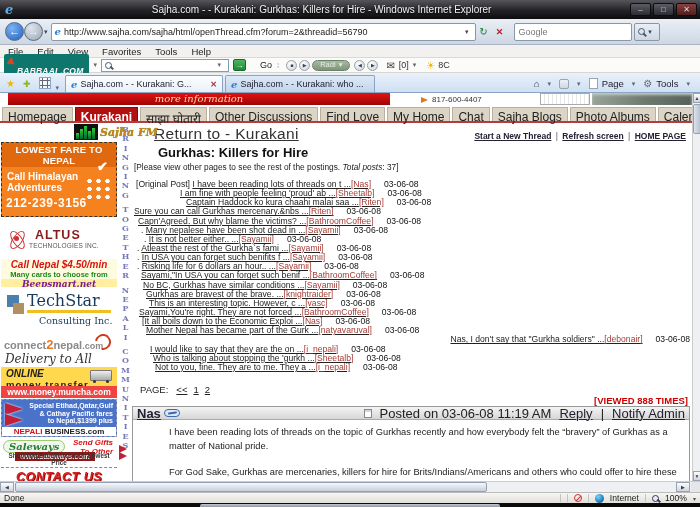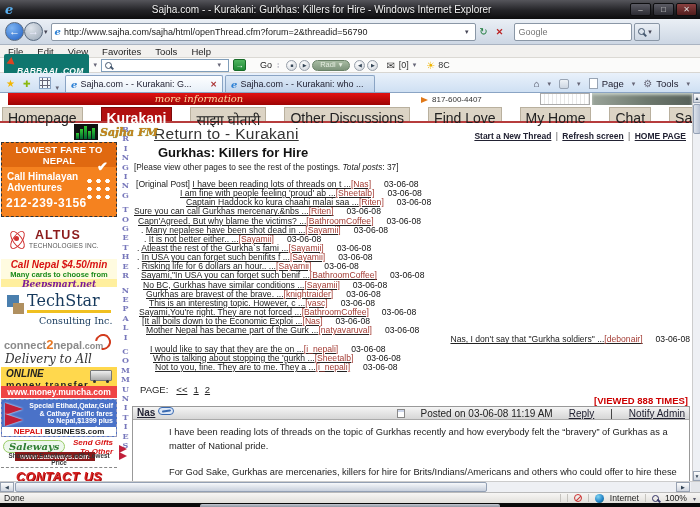--- a/index.html
+++ b/index.html
@@ -66,21 +66,21 @@
 
   
   .viewport{position:absolute;top:93px;left:0;width:692px;height:388px;background:#fff;overflow:hidden}
 
   .banner-red{position:absolute;left:8px;top:0;width:382px;height:12px;background:linear-gradient(#e21212,#9d0404);color:#ffd9a0;font-style:italic;font-family:"DejaVu Serif",serif;font-size:10px;text-align:center;line-height:11px}
   .banner-phone{position:absolute;left:432px;top:2px;font-size:8px;color:#333}
   .banner-tri{position:absolute;left:421px;top:4px;width:0;height:0;border-top:3px solid transparent;border-bottom:3px solid transparent;border-left:7px solid #e07818}
   .banner-box{position:absolute;left:540px;top:0;width:50px;height:12px;border:1px solid #aaa;background:repeating-linear-gradient(90deg,#fff 0 3px,#e7e7e7 3px 4px)}
   .banner-gray{position:absolute;left:592px;top:0;width:100px;height:12px;background:linear-gradient(90deg,#99a399,#6d786d 55%,#57615a);box-shadow:inset 0 2px 3px #c3ccc3}
 
-  .nav-row{position:absolute;top:13px;left:0;width:692px;height:17px;border-bottom:2px solid #b63c3c;display:flex;gap:18px;padding:1px 0 0 2px;font-size:14px}
+  .nav-row{position:absolute;top:13px;left:0;width:692px;height:17px;border-bottom:2px solid #b63c3c;display:flex;gap:2px;padding:1px 0 0 2px;font-size:12px}
   .nav-tab{background:#dcd4c5;border:1px solid #b9b09e;border-bottom:none;padding:2px 5px 0 5px;color:#222;white-space:nowrap}
   .nav-tab.active{background:#b11010;color:#fff;border-color:#7d0b0b;font-weight:bold}
 
   .body-area{position:absolute;top:30px;left:0;width:692px;height:358px}
 
   
   .sidebar{position:absolute;left:0;top:0;width:118px;height:358px}
   .ad{position:absolute;left:1px;width:116px;overflow:hidden}
   .fm-logo{position:absolute;left:74px;top:0;height:18px;display:flex;align-items:center;z-index:3}
   .fm-bars{width:24px;height:16px;background:#111;display:flex;align-items:flex-end;gap:1px;padding:1px 2px}
@@ -152,25 +152,25 @@
   .thread-list{position:absolute;left:2px;top:57px;width:556px;font-size:8.6px;line-height:9.15px;white-space:nowrap}
   .trow{height:9.15px;overflow:hidden}
   .tpre{color:#222}
   .tlink{color:#222;text-decoration:underline;cursor:pointer}
   .tuser{color:#a33b33}
   .tdate{color:#111;margin-left:13px}
   .pager{position:absolute;left:8px;top:261px;font-size:9.5px;color:#222;display:flex;gap:8px}
   .pager a{color:#222;text-decoration:underline;cursor:pointer}
   .viewed{position:absolute;right:4px;top:272px;font-size:9.5px;font-weight:bold;color:#cc0000}
   .post{position:absolute;left:0;top:283px;width:558px;height:80px;border:1px solid #999;background:#fff}
-  .post-head{height:13px;background:linear-gradient(#f4f4f4,#d6d6d6);border-bottom:1px solid #aaa;display:flex;font-size:10px;padding:0 4px}
+  .post-head{height:13px;background:linear-gradient(#f4f4f4,#d6d6d6);border-bottom:1px solid #aaa;display:flex;align-items:center;font-size:13px;padding:0 4px}
   .post-user{color:#223;text-decoration:underline;font-weight:bold;cursor:pointer}
   .user-badge{width:16px;height:8px;border:1px solid #3a6ab0;border-radius:4px;background:#dde8f8;margin-left:3px;position:relative}
   .user-badge::after{content:"";position:absolute;left:3px;top:2px;width:9px;height:2px;background:#3a6ab0;border-radius:2px;transform:rotate(-8deg)}
-  .post-meta{margin-left:auto;display:flex;align-items:center;gap:16px;color:#222}
+  .post-meta{margin-left:auto;display:flex;align-items:center;gap:8px;color:#222}
   .doc-ico{width:8px;height:9px;border:1px solid #888;background:#fff;box-shadow:inset 0 2px 0 #cdd6ea}
   .post-meta a{color:#223;text-decoration:underline;cursor:pointer}
   .post-body{padding:6px 10px 0 36px;font-size:9.3px;color:#222;line-height:1.5}
   .post-body p+p{margin-top:12px}
 
   
   .vscroll{position:absolute;top:93px;right:0;width:8px;height:388px;background:#eef0f4;border-left:1px solid #ccc}
   .sb-btn{position:absolute;left:0;width:8px;height:10px;background:linear-gradient(#fdfdfd,#cfd5df);border:1px solid #98a2b2;font-size:5px;line-height:9px;text-align:center;color:#345}
   .sb-btn.up{top:0}.sb-btn.dn{bottom:0}
   .sb-thumb{position:absolute;left:0;top:11px;width:8px;height:30px;background:linear-gradient(90deg,#dde3ec,#b7c1d2);border:1px solid #93a0b4;border-radius:2px}

